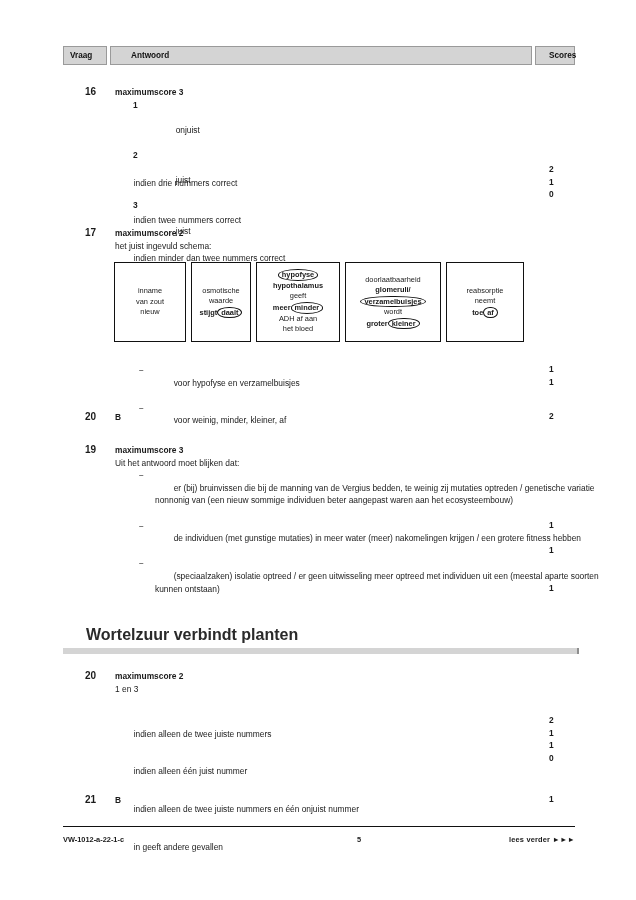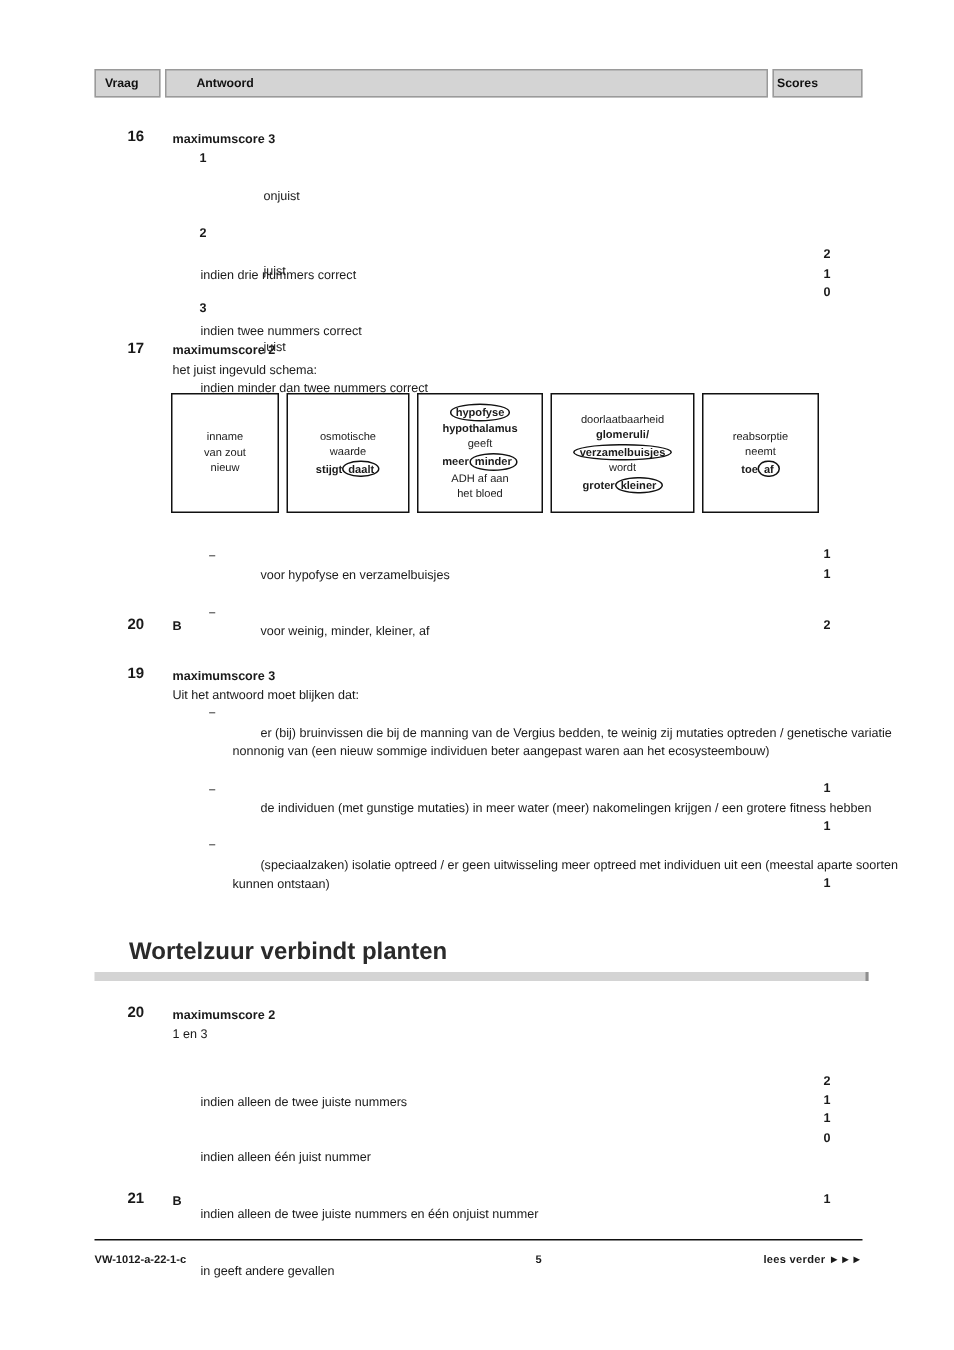--- a/index.html
+++ b/index.html
@@ -21,21 +21,21 @@
   }
   .hdr-cell {
     background:#d4d4d4;
     border:1px solid #9a9a9a;
     display:flex; align-items:center;
     font-size:8.2px; font-weight:bold; color:#111;
     box-sizing:border-box;
   }
   .hdr-vraag   { width:44px; padding-left:6px; }
   .hdr-antw    { flex:1; margin-left:3px; padding-left:20px; }
-  .hdr-scores  { width:60px; margin-left:3px; padding-left:2px; }
+  .hdr-scores  { width:40px; margin-left:3px; padding-left:13px; }
 
   
   .qrow { position:absolute; left:63px; width:512px; }
   .qnum {
     position:absolute; left:22px; top:0; width:26px;
     font-size:10px; font-weight:bold; text-align:left;
   }
   .qbody { margin-left:52px; position:relative; }
   .line {
     position:relative;
@@ -169,21 +169,21 @@
   </div>
 
   <div class="schema">
 
     <div class="sbox" style="width:72px;">
       <div>inname</div>
       <div>van zout</div>
       <div>nieuw</div>
     </div>
 
-    <div class="sbox" style="width:82px;">
+    <div class="sbox" style="width:60px;">
       <div>osmotische</div>
       <div>waarde</div>
       <div>
         <span class="b">stijgt</span><span class="circ">daalt</span>
       </div>
     </div>
 
     <div class="sbox" style="width:84px;">
       <div><span class="circ">hypofyse</span></div>
       <div class="b">hypothalamus</div>

